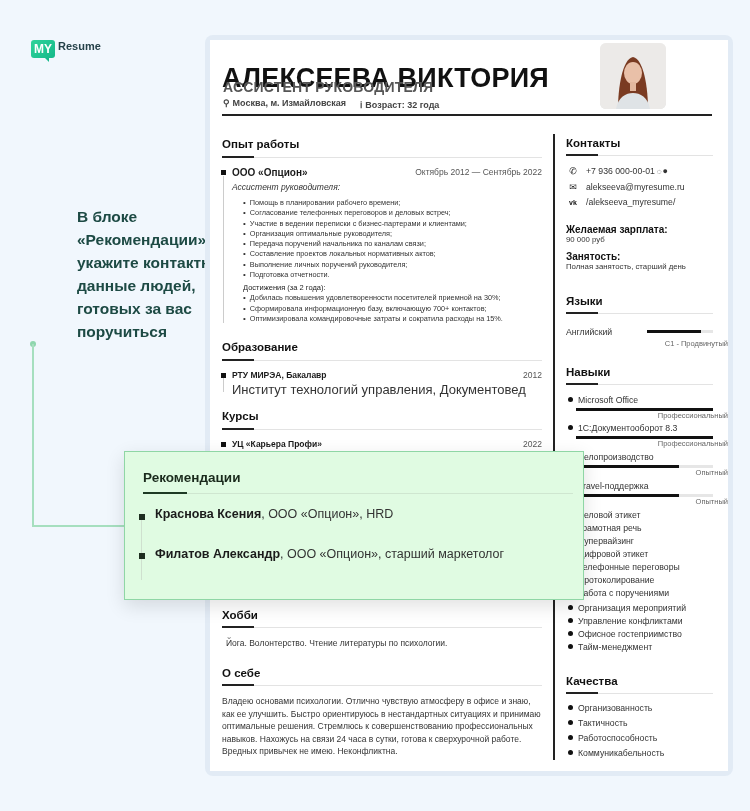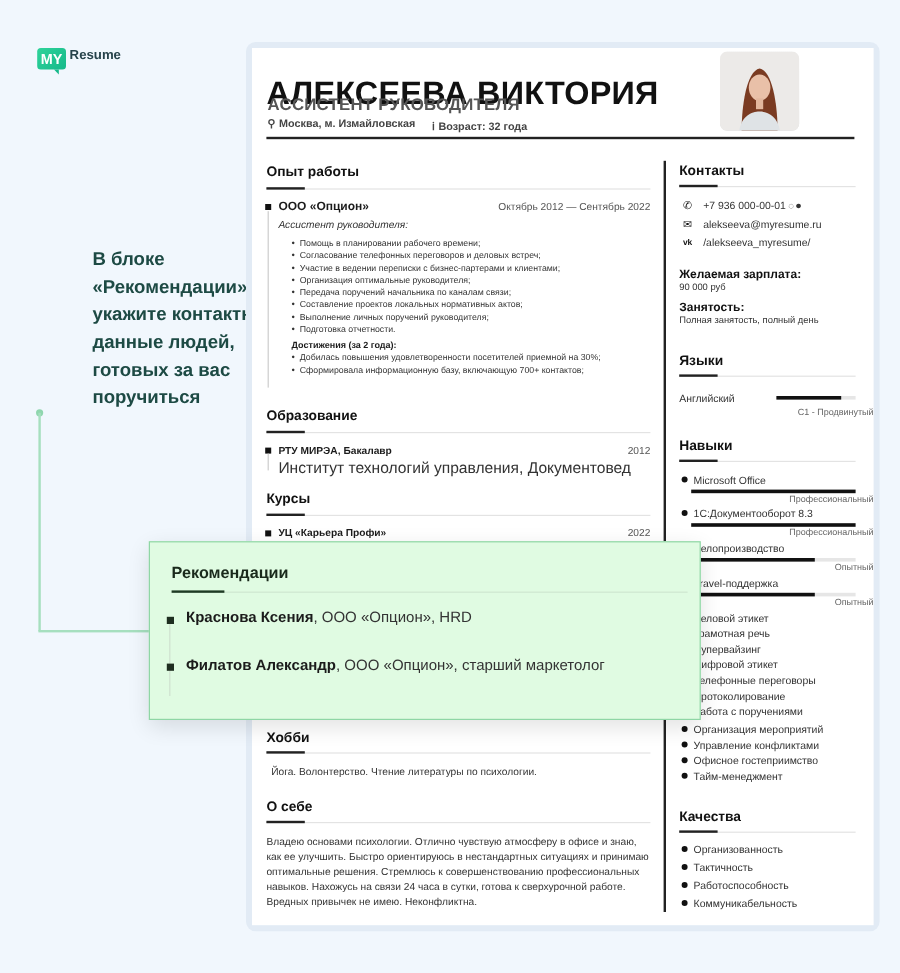--- a/index.html
+++ b/index.html
@@ -32,21 +32,21 @@
   .sec-rule { position: absolute; height: 1px; background: #e3e3e3; }
   .sec-rule:before { content: ""; position: absolute; left: 0; top: -1px; width: 32px; height: 2px; background: #222; }
 
   .job-title { position: absolute; left: 232px; top: 167px; font-size: 10px; font-weight: 700; }
   .bullet-sq { position: absolute; width: 5px; height: 5px; background: #111; }
   .item-line { position: absolute; width: 1px; background: #ccc; }
   .job-date { position: absolute; right: 208px; top: 167px; font-size: 8.5px; color: #555; }
   .job-role { position: absolute; left: 232px; top: 182px; font-size: 8.5px; font-style: italic; color: #333; }
   ul.duties { position: absolute; left: 243px; top: 198px; list-style: none; font-size: 7.3px; color: #333; line-height: 10.3px; }
   ul.duties li:before { content: "•"; margin-right: 4px; font-size: 8px; }
-  .ach-title { position: absolute; left: 243px; top: 283px; font-size: 7.5px; font-weight: 700; }
+  .ach-title { position: absolute; left: 243px; top: 283px; font-size: 7.5px; font-weight: 400; }
   ul.ach { position: absolute; left: 243px; top: 293px; list-style: none; font-size: 7.3px; color: #333; line-height: 10.6px; }
   ul.ach li:before { content: "•"; margin-right: 4px; font-size: 8px; }
 
   .edu-title { position: absolute; left: 232px; top: 370px; font-size: 8.5px; font-weight: 700; }
   .edu-year { position: absolute; right: 208px; top: 370px; font-size: 8.5px; color: #555; }
   .edu-desc { position: absolute; left: 232px; top: 382px; font-size: 13px; color: #333; }
   .course-title { position: absolute; left: 232px; top: 439px; font-size: 8.5px; font-weight: 700; }
   .course-year { position: absolute; right: 208px; top: 439px; font-size: 8.5px; color: #555; }
 
   .hobby { position: absolute; left: 226px; top: 638px; font-size: 8.5px; color: #333; }
@@ -127,20 +127,21 @@
   <li>Организация оптимальные руководителя;</li>
   <li>Передача поручений начальника по каналам связи;</li>
   <li>Составление проектов локальных нормативных актов;</li>
   <li>Выполнение личных поручений руководителя;</li>
   <li>Подготовка отчетности.</li>
 </ul>
 <div class="ach-title">Достижения (за 2 года):</div>
 <ul class="ach">
   <li>Добилась повышения удовлетворенности посетителей приемной на 30%;</li>
   <li>Сформировала информационную базу, включающую 700+ контактов;</li>
+  <li>Оптимизировала командировочные затраты и сократила расходы на 15%.</li>
 </ul>
 
 <div class="sec-title" style="left:222px;top:341px">Образование</div>
 <div class="sec-rule" style="left:222px;top:360px;width:320px"></div>
 <div class="bullet-sq" style="left:221px;top:373px"></div>
 <div class="item-line" style="left:223px;top:378px;height:14px"></div>
 <div class="edu-title">РТУ МИРЭА, Бакалавр</div>
 <div class="edu-year">2012</div>
 <div class="edu-desc">Институт технологий управления, Документовед</div>
 
@@ -170,21 +171,21 @@
   <span class="ic">✉</span>
   <span>alekseeva@myresume.ru</span>
 </div>
 <div class="contact-row" style="top:197px">
   <span class="ic" style="font-size:7px;font-weight:700">vk</span>
   <span>/alekseeva_myresume/</span>
 </div>
 <div class="label-b" style="top:224px">Желаемая зарплата:</div>
 <div class="value-s" style="top:235px">90 000 руб</div>
 <div class="label-b" style="top:251px">Занятость:</div>
-<div class="value-s" style="top:262px">Полная занятость, полный день</div>
+<div class="value-s" style="top:262px">Полная занятость, старший день</div>
 
 <div class="sec-title" style="left:566px;top:295px">Языки</div>
 <div class="sec-rule" style="left:566px;top:313px;width:147px"></div>
 <div class="lang-name">Английский</div>
 <div class="bar" style="left:647px;top:330px;width:66px">
     <div class="bar-fill" style="width:82%"></div>
   </div>
 <div class="lang-level">C1 - Продвинутый</div>
 
 <div class="sec-title" style="left:566px;top:366px">Навыки</div>

